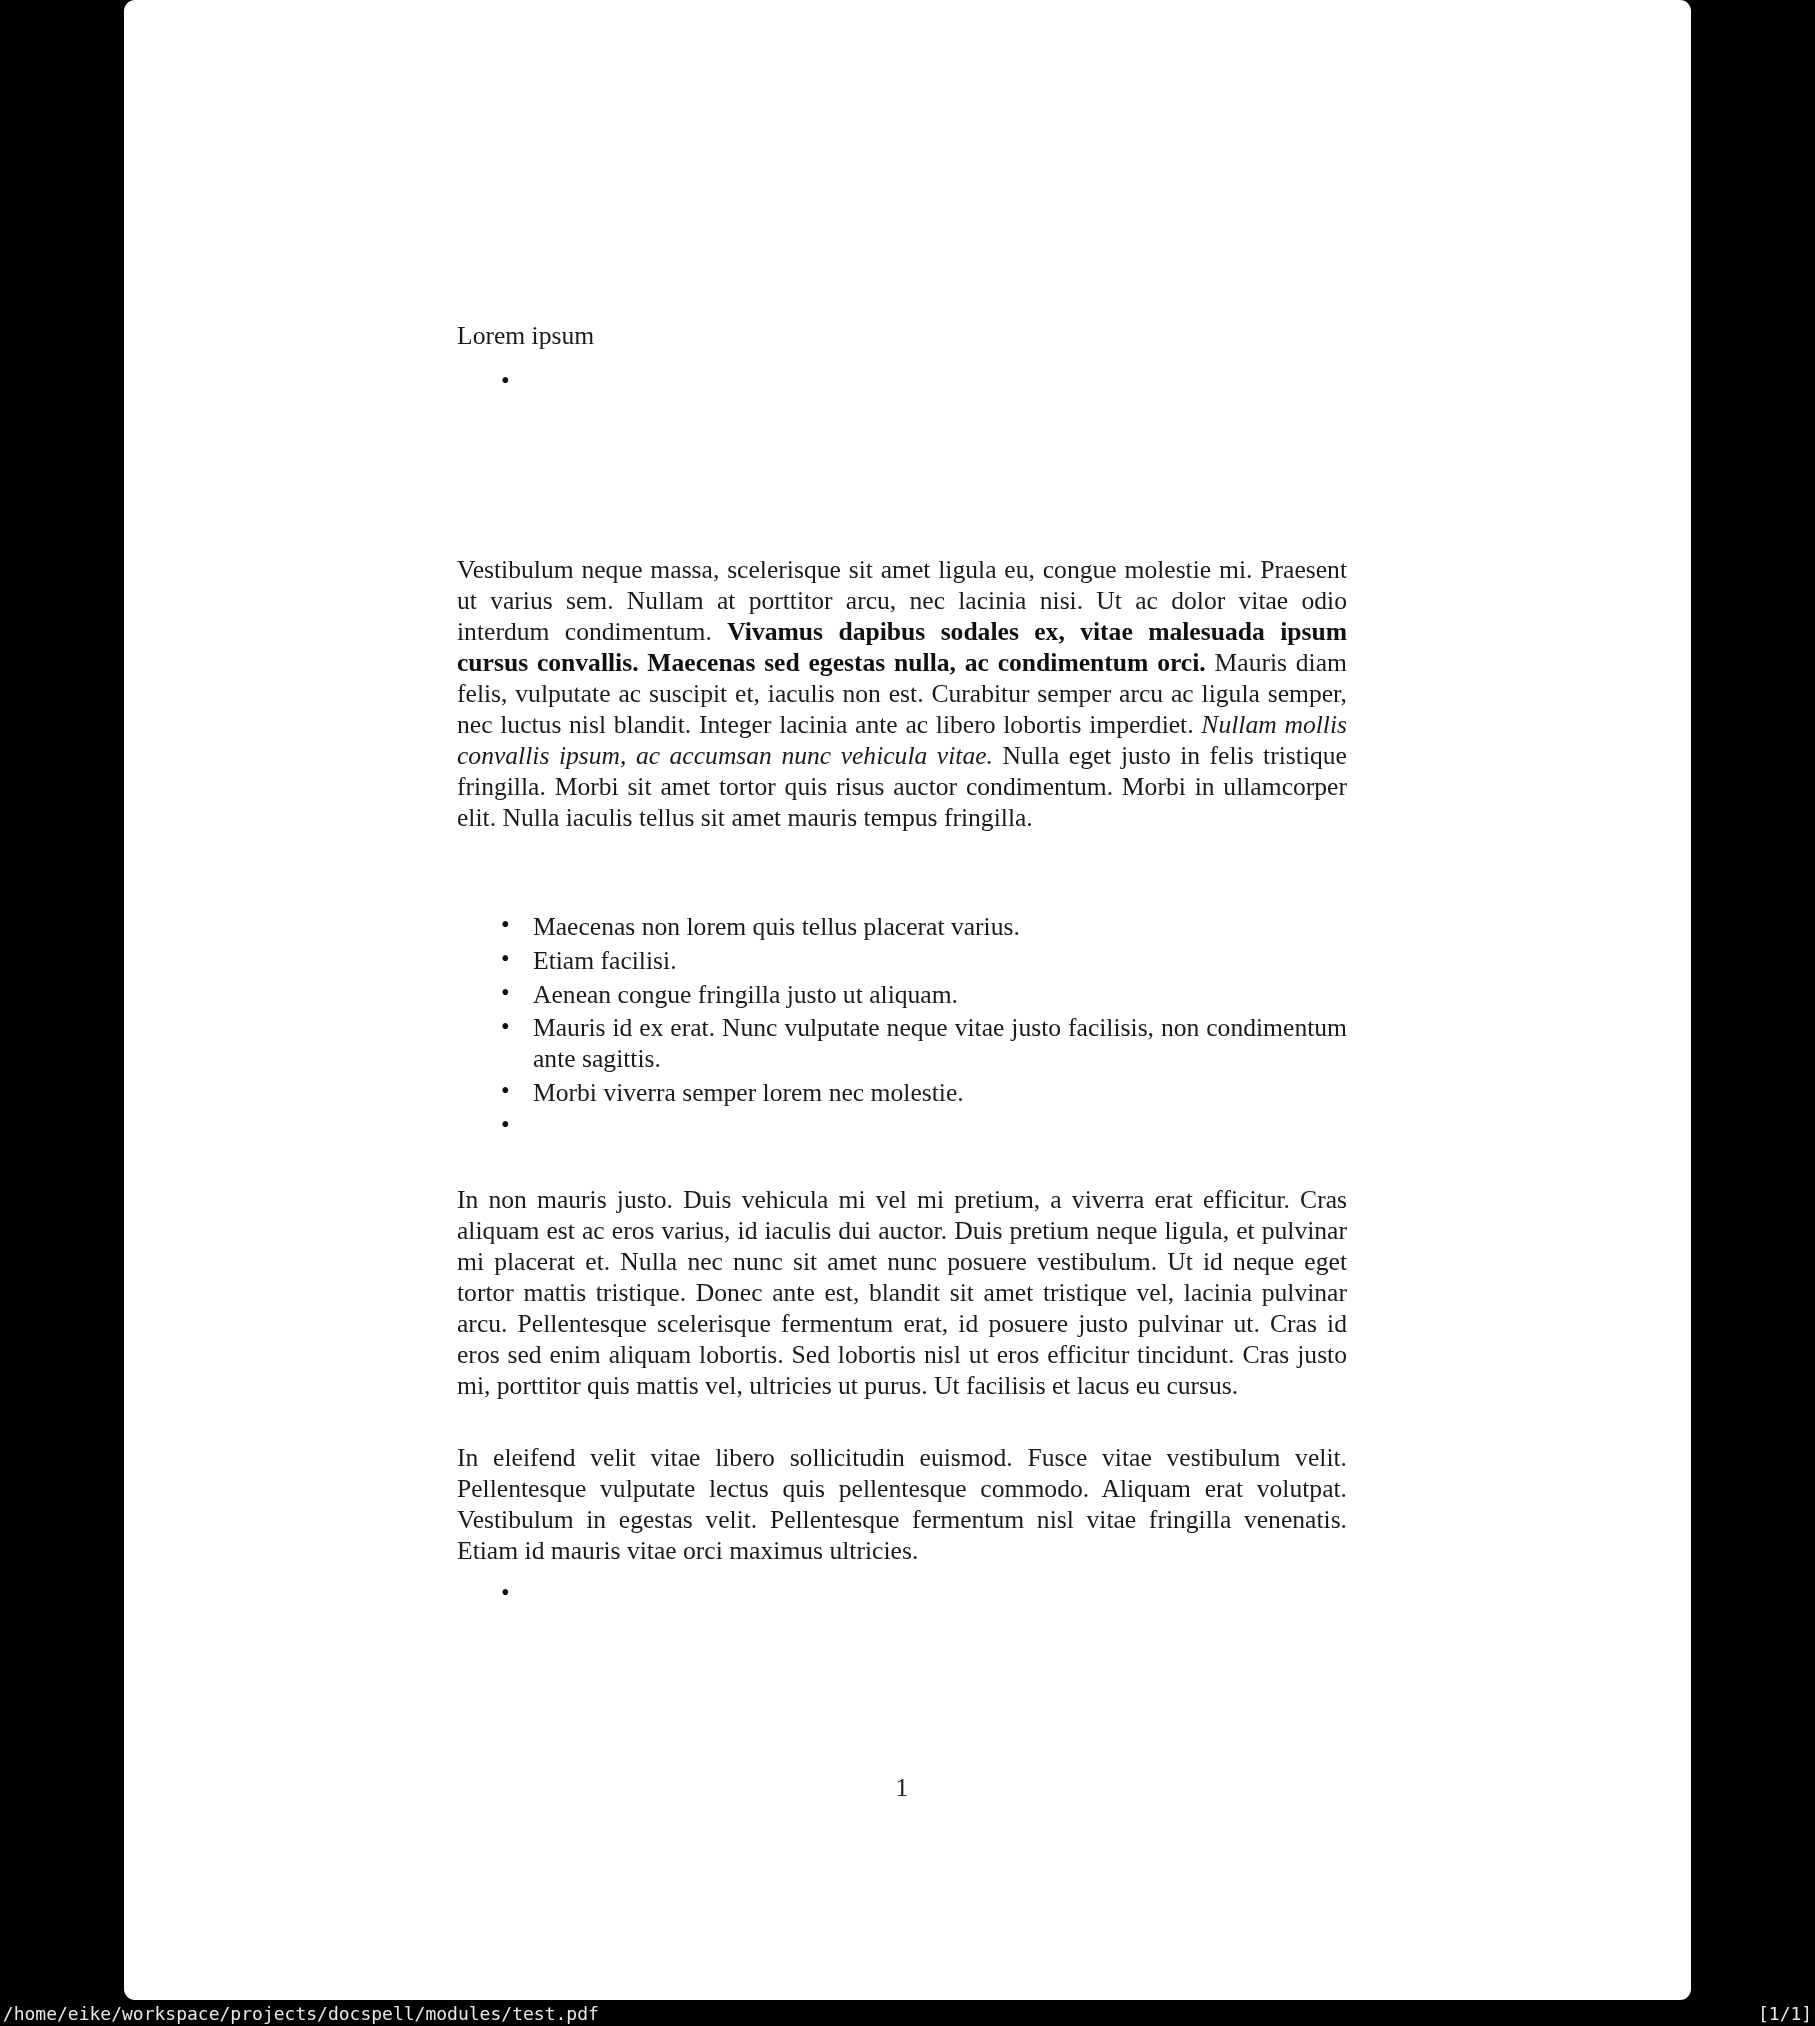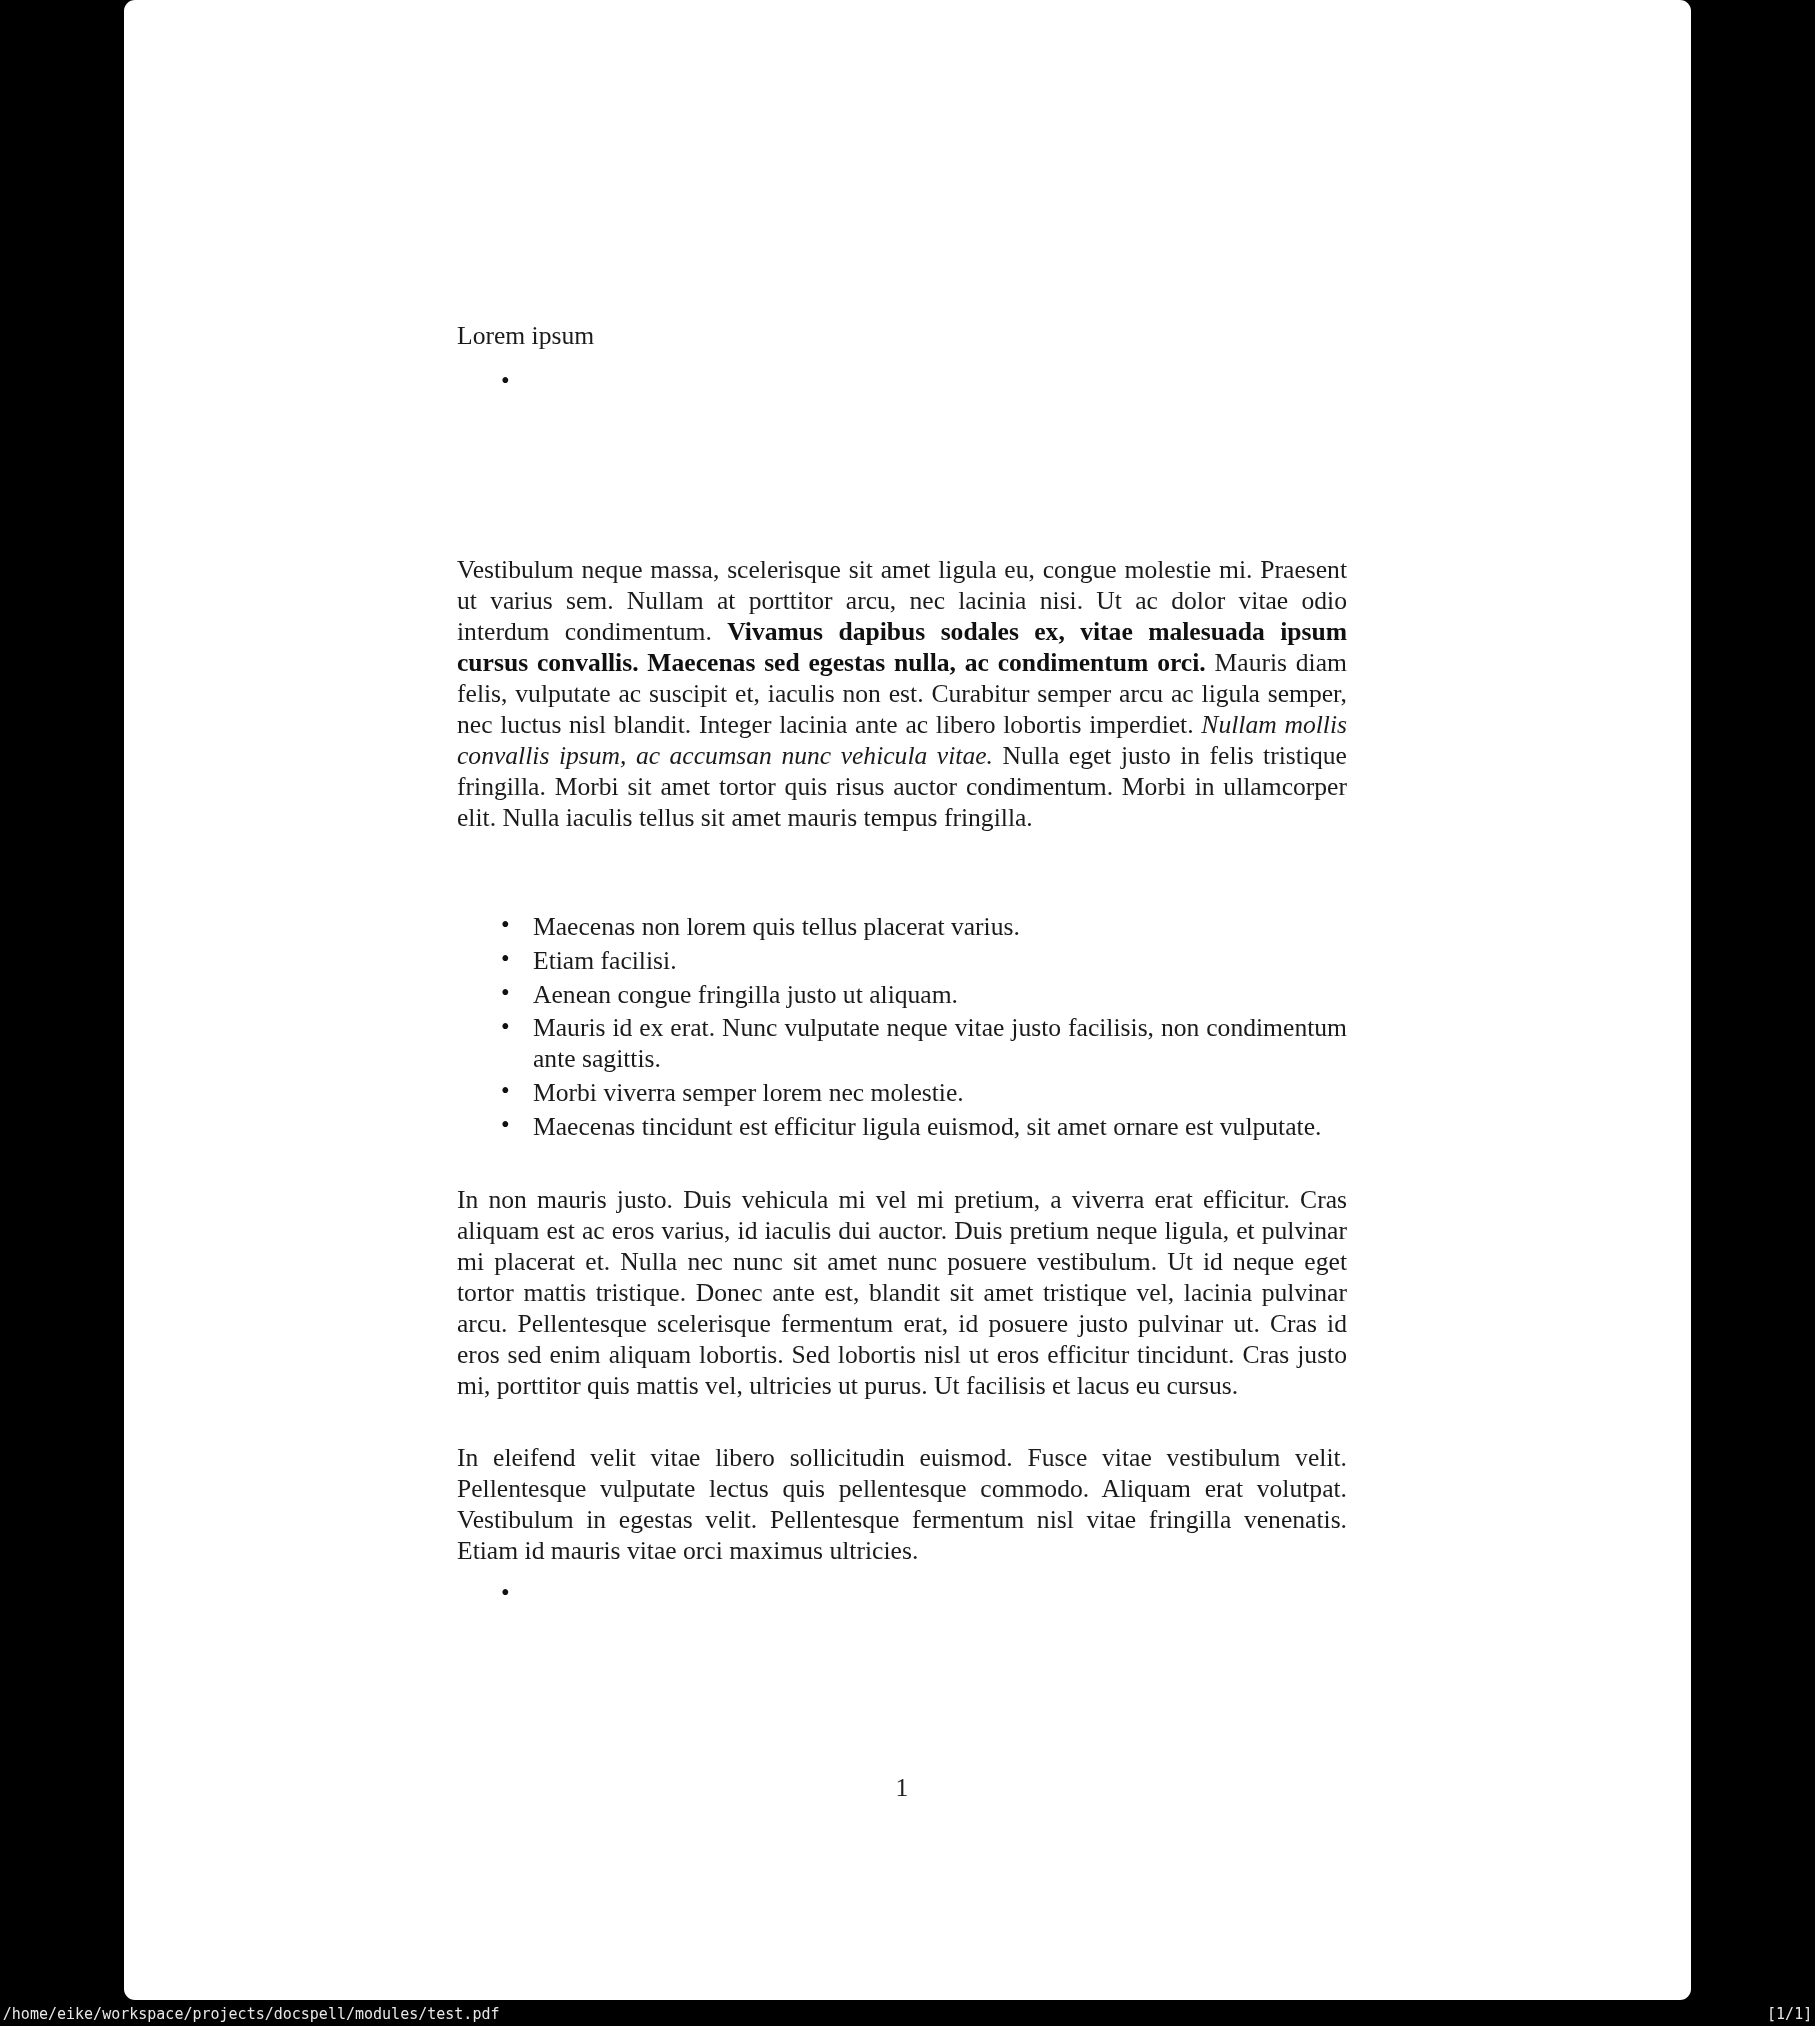--- a/index.html
+++ b/index.html
@@ -78,21 +78,21 @@
   b.seg { font-weight: bold; color: #101010; }
   i.seg { font-style: italic; }
   p { margin: 0; }
   .statusbar {
     position: absolute;
     left: 0; bottom: 0;
     width: 100%; height: 25px;
     background: #000;
     color: #e8e8e8;
     font-family: "DejaVu Sans Mono", monospace;
-    font-size: 15px;
+    font-size: 18px;
     display: flex;
     align-items: center;
     justify-content: space-between;
     box-sizing: border-box;
     padding: 0 2.8px;
     white-space: pre;
   }
 </style>
 </head>
 <body>
@@ -108,21 +108,21 @@
 
   <p class="content-block justified para1"><span class="seg">Vestibulum neque massa, scelerisque sit amet ligula eu, congue molestie mi. Praesent ut varius sem. Nullam at porttitor arcu, nec lacinia nisi. Ut ac dolor vitae odio interdum condimentum. </span><b class="seg">Vivamus dapibus sodales ex, vitae malesuada ipsum cursus convallis. Maecenas sed egestas nulla, ac condimentum orci.</b><span class="seg"> Mauris diam felis, vulputate ac suscipit et, iaculis non est. Curabitur semper arcu ac ligula semper, nec luctus nisl blandit. Integer lacinia ante ac libero lobortis imperdiet. </span><i class="seg">Nullam mollis convallis ipsum, ac accumsan nunc vehicula vitae.</i><span class="seg"> Nulla eget justo in felis tristique fringilla. Morbi sit amet tortor quis risus auctor condimentum. Morbi in ullamcorper elit. Nulla iaculis tellus sit amet mauris tempus fringilla.</span></p>
 
 
   <div class="content-block list">
       <div class="list-item"><span class="bullet">•</span><span>Maecenas non lorem quis tellus placerat varius.</span></div>
       <div class="list-item"><span class="bullet">•</span><span>Etiam facilisi.</span></div>
       <div class="list-item"><span class="bullet">•</span><span>Aenean congue fringilla justo ut aliquam.</span></div>
       <div class="list-item"><span class="bullet">•</span><span>Mauris id ex erat. Nunc vulputate neque vitae justo facilisis, non condimentum ante sagittis.</span></div>
       <div class="list-item"><span class="bullet">•</span><span>Morbi viverra semper lorem nec molestie.</span></div>
-      <div class="list-item"><span class="bullet">•</span><span>Maecenas tincidunt est efficitur ligula euismod, sit amet ornare est vulputate.</span></div>
+      <div class="list-item"><span class="bullet">•</span></div>
     </div>
 
   <p class="content-block justified para3">In non mauris justo. Duis vehicula mi vel mi pretium, a viverra erat efficitur. Cras aliquam est ac eros varius, id iaculis dui auctor. Duis pretium neque ligula, et pulvinar mi placerat et. Nulla nec nunc sit amet nunc posuere vestibulum. Ut id neque eget tortor mattis tristique. Donec ante est, blandit sit amet tristique vel, lacinia pulvinar arcu. Pellentesque scelerisque fermentum erat, id posuere justo pulvinar ut. Cras id eros sed enim aliquam lobortis. Sed lobortis nisl ut eros efficitur tincidunt. Cras justo mi, porttitor quis mattis vel, ultricies ut purus. Ut facilisis et lacus eu cursus.</p>
 
   <p class="content-block justified para4">In eleifend velit vitae libero sollicitudin euismod. Fusce vitae vestibulum velit. Pellentesque vulputate lectus quis pellentesque commodo. Aliquam erat volutpat. Vestibulum in egestas velit. Pellentesque fermentum nisl vitae fringilla venenatis. Etiam id mauris vitae orci maximus ultricies.</p>
 
   <div class="content-block bullet-row bullet-bottom">
     <span class="bullet">•</span>
   </div>
 

